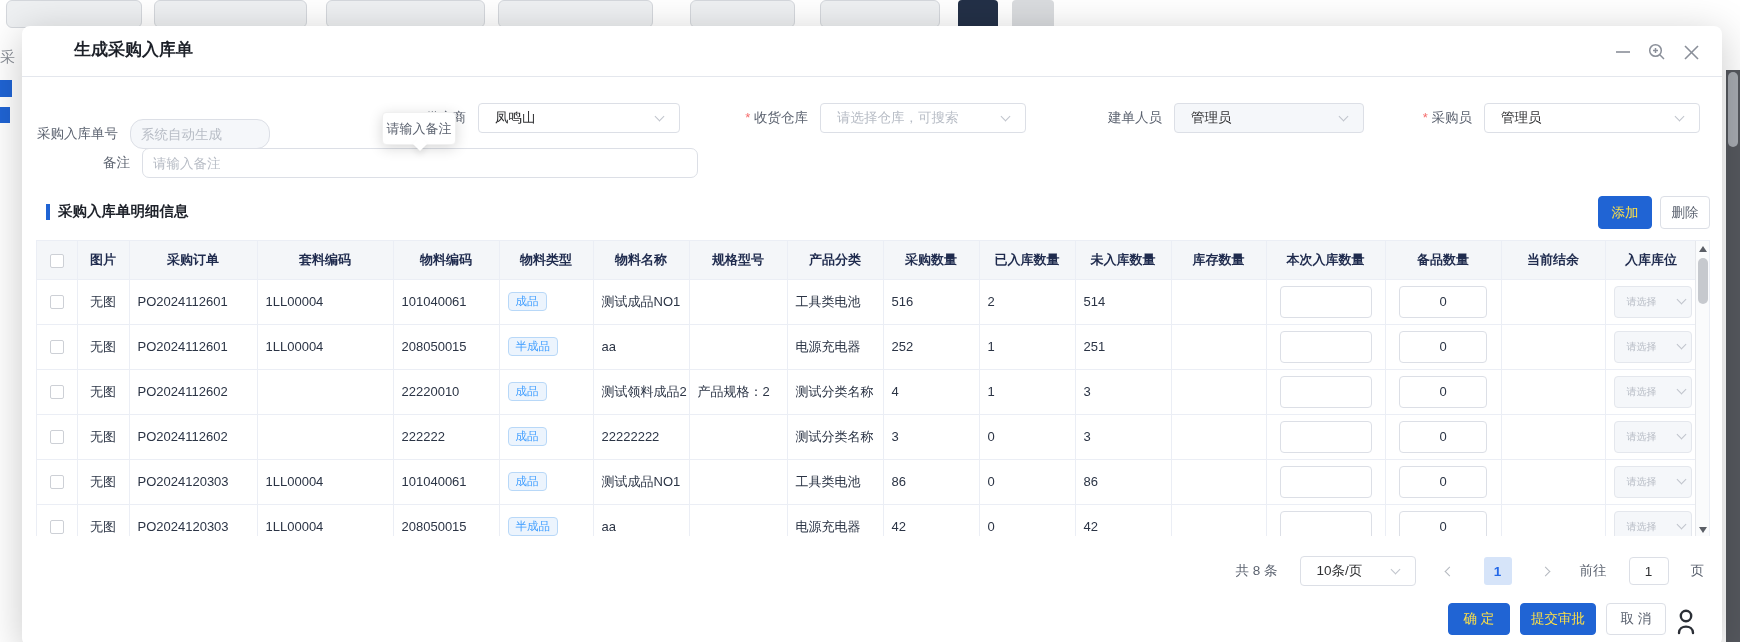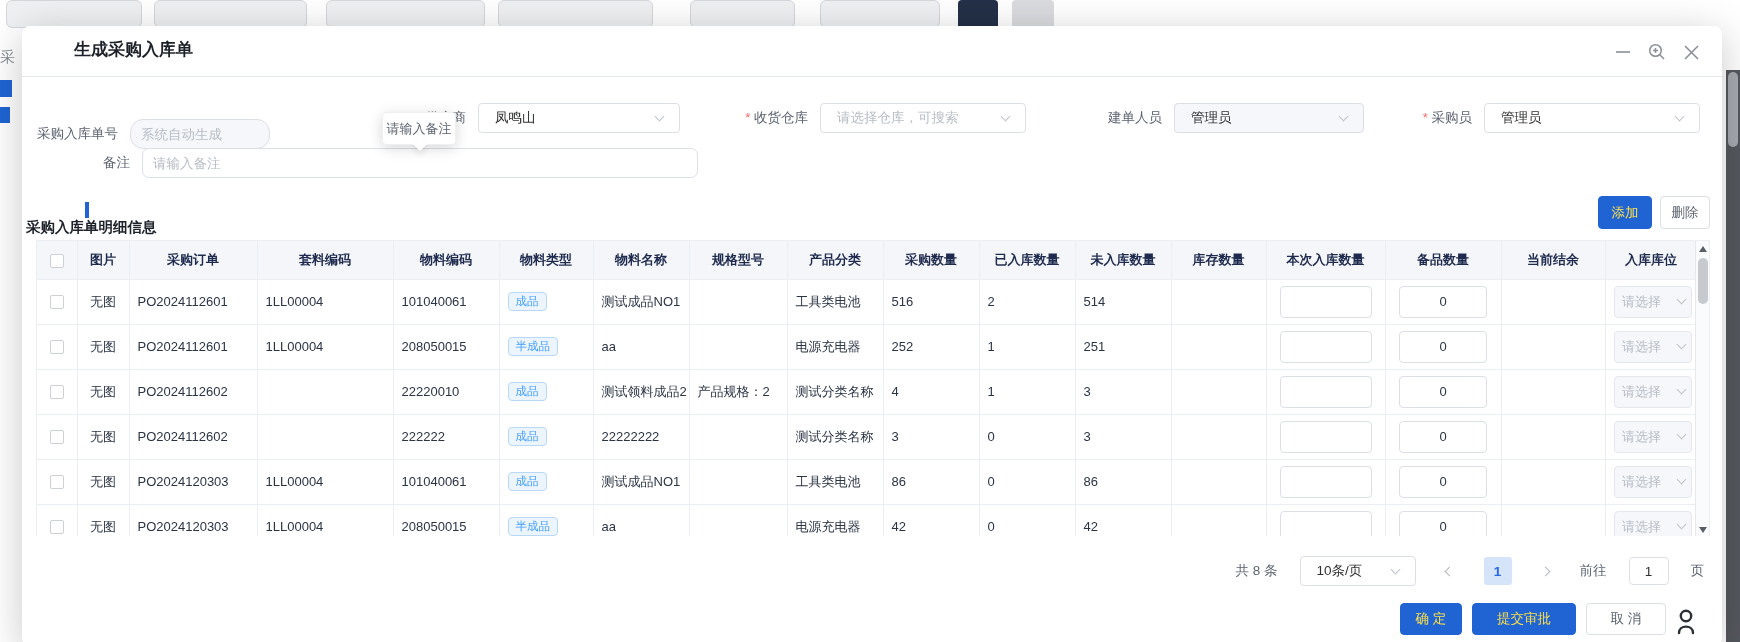--- a/index.html
+++ b/index.html
@@ -40,21 +40,21 @@
   .ch-l { transform:rotate(225deg); }
   .ch-r { transform:rotate(45deg); }
 
   .tooltip { position:absolute; left:360px; top:86px; width:74px; height:33px; background:#fff; border:1px solid #f0f0f0;
              border-radius:4px; box-shadow:0 3px 14px rgba(0,0,0,.16); display:flex; align-items:center; justify-content:center;
              font-size:13px; color:#5c6370; z-index:6; }
   .tooltip::after { content:""; position:absolute; left:32px; bottom:-5px; width:10px; height:10px; background:#fff;
                     transform:rotate(45deg); box-shadow:3px 3px 6px rgba(0,0,0,.08); }
 
   
-  .sec-title { position:absolute; left:4px; top:176px; display:flex; align-items:center;flex-direction:column; }
+  .sec-title { position:absolute; left:24px; top:176px; display:flex; align-items:center; }
   .sec-bar { width:4px; height:16px; background:#2064d4; margin-right:8px; }
   .sec-text { font-size:14.5px; font-weight:bold; color:#1d2129; }
   .sec-btns { position:absolute; right:12px; top:170px; display:flex; gap:8px; }
   .btn { height:33px; border-radius:4px; font-size:13.5px; display:flex; align-items:center; justify-content:center;
          cursor:pointer; font-family:"Liberation Sans", sans-serif; }
   .btn-primary { background:#2064d4; color:#fde047; border:1px solid #2064d4; }
   .btn-plain { background:#fff; color:#5c6370; border:1px solid #dcdfe6; }
 
   
   .tbl-wrap { position:absolute; left:14px; top:214px; width:1674px; height:296px; overflow:hidden;
@@ -67,21 +67,21 @@
   td.c-center { text-align:center; }
   .cbx { appearance:none; width:14px; height:14px; border:1px solid #cdd0d6; border-radius:2px; background:#fff;
          display:inline-block; vertical-align:middle; cursor:pointer; }
   .tag { display:inline-block; padding:3px 7px; font-size:11.5px; color:#409eff; background:#ecf4fd;
          border:1px solid #b8d8f8; border-radius:4px; line-height:1; }
   .tin { width:92px; height:32px; border:1px solid #dcdfe6; border-radius:4px; font-size:13px; padding:0 8px; outline:none;
          font-family:"Liberation Sans", sans-serif; color:#2b3445; }
   .tin-c { text-align:center; width:88px; }
   .loc-sel { width:78px; height:32px; background:#f5f7fa; border:1px solid #e4e7ed; border-radius:4px; display:flex;
              align-items:center; justify-content:space-between; padding:0 6px; overflow:hidden; }
-  .loc-sel .ph { color:#b7bcc5; font-size:13px; white-space:nowrap; overflow:hidden; width:42px; }
+  .loc-sel .ph { color:#b7bcc5; font-size:10px; white-space:nowrap; overflow:hidden; width:42px; }
 
   
   .tbl-scroll { position:absolute; right:0; top:0; width:14px; height:296px; background:#fafbfc; border-left:1px solid #e6e8ec; }
   .sc-arr { position:absolute; left:0; width:14px; height:15px; display:flex; align-items:center; justify-content:center; cursor:pointer; }
   .tri-up { width:0; height:0; border-left:4px solid transparent; border-right:4px solid transparent; border-bottom:6px solid #5a5e66; }
   .tri-dn { width:0; height:0; border-left:4px solid transparent; border-right:4px solid transparent; border-top:6px solid #5a5e66; }
   .sc-thumb { position:absolute; left:2px; top:17px; width:10px; height:46px; background:#c6c9ce; border-radius:5px; }
 
   
   .pager { position:absolute; right:18px; top:530px; display:flex; align-items:center; gap:22px; font-size:13.5px; color:#5c6370; }
@@ -414,22 +414,22 @@
     <span class="pg-arrow">
         <i class="ch ch-r"></i>
       </span>
     <span>前往</span>
     <input class="pg-goto" value="1" style="">
     <span>页</span>
   </div>
 
   <div class="m-footer">
     <div class="btn btn-primary" style="width:62px;">确 定</div>
-    <div class="btn btn-primary" style="width:104px;">提交审批</div>
-    <div class="btn btn-plain" style="width:80px;">取 消</div>
+    <div class="btn btn-primary" style="width:76px;">提交审批</div>
+    <div class="btn btn-plain" style="width:60px;">取 消</div>
     <span style="display:flex;align-items:center;">
       <svg width="20" height="27" fill="none" stroke="#2b2f36" stroke-width="2.4" stroke-linecap="round">
         <circle cx="10" cy="8" r="5.2"></circle>
         <path d="M3 25 C3 16.5, 17 16.5, 17 25"></path>
       </svg>
     </span>
   </div>
 
 </div>
 

